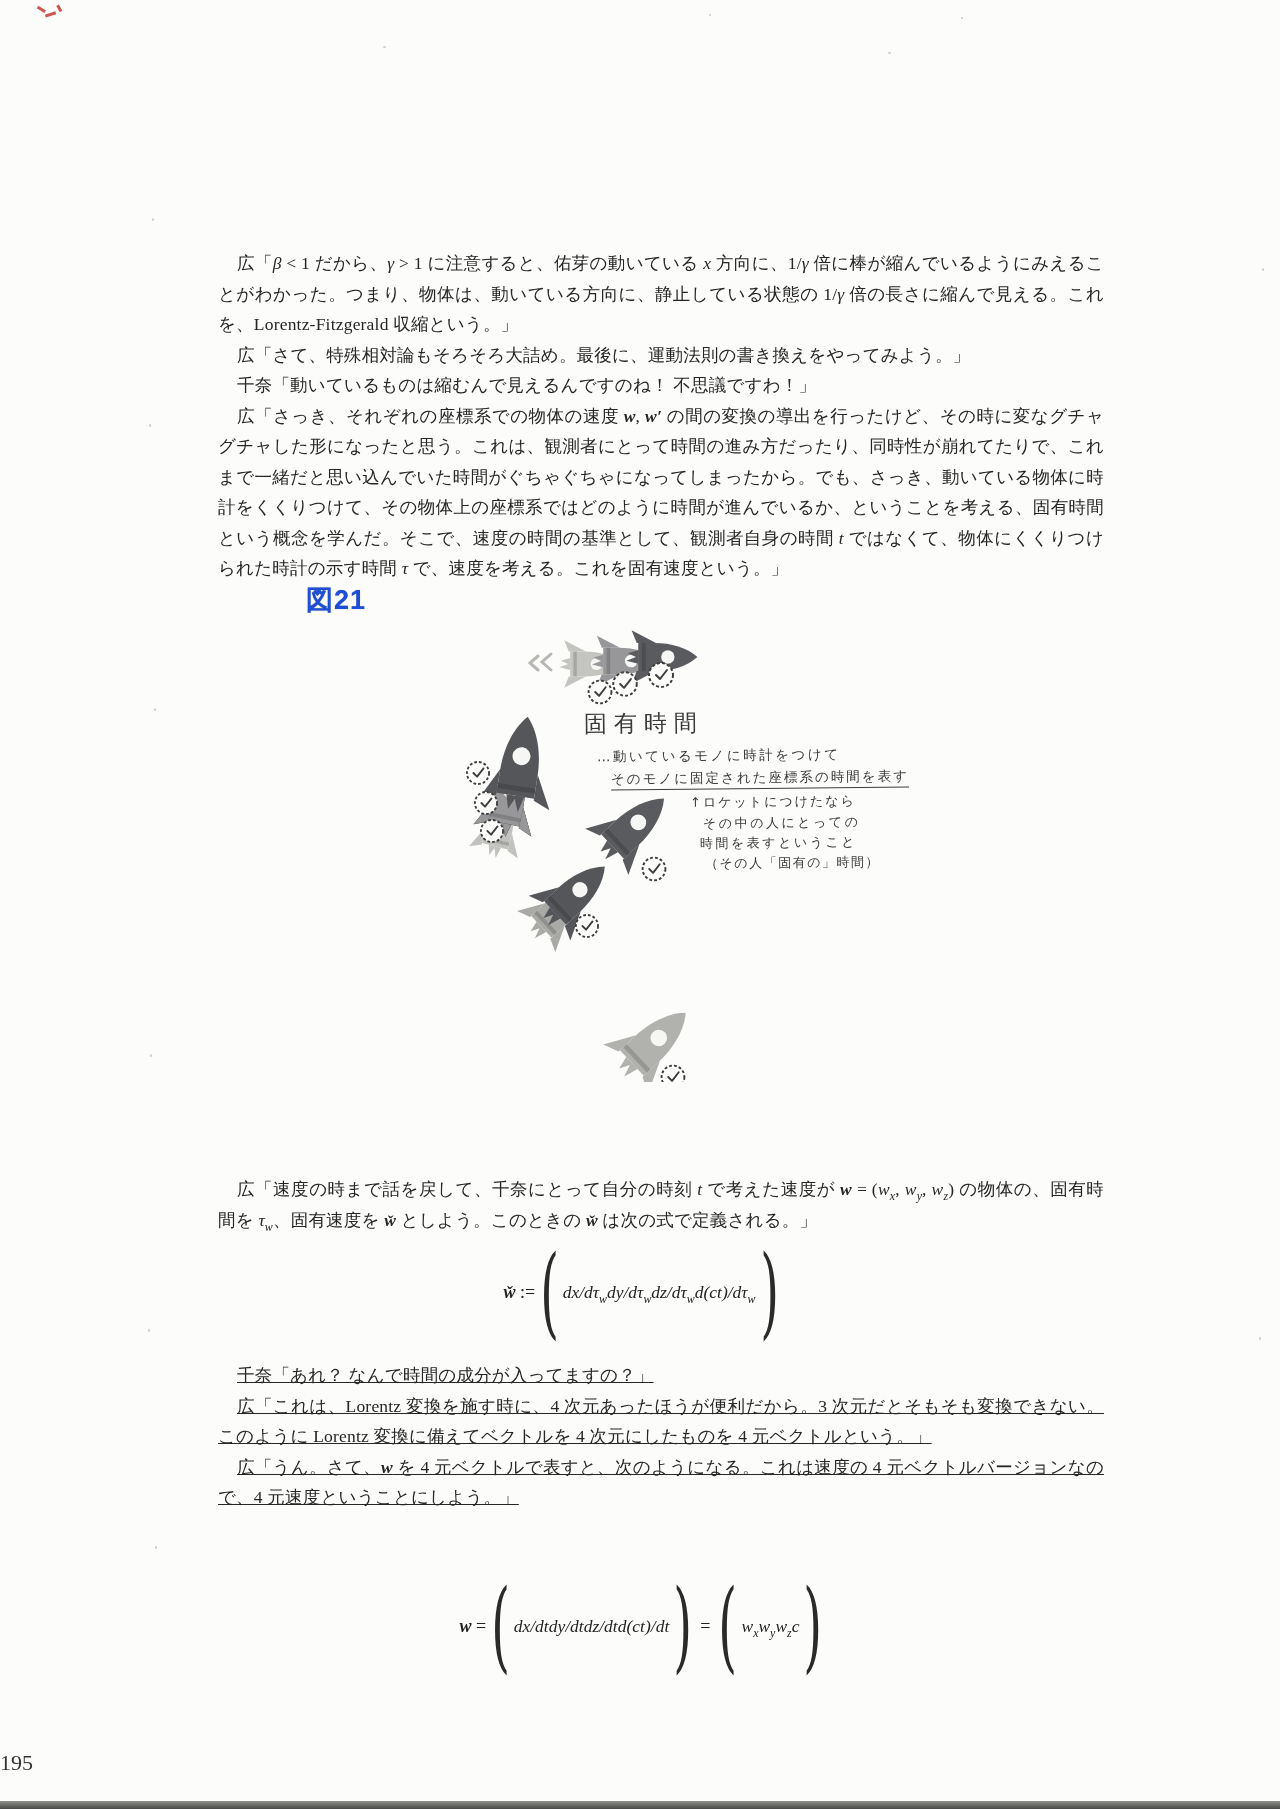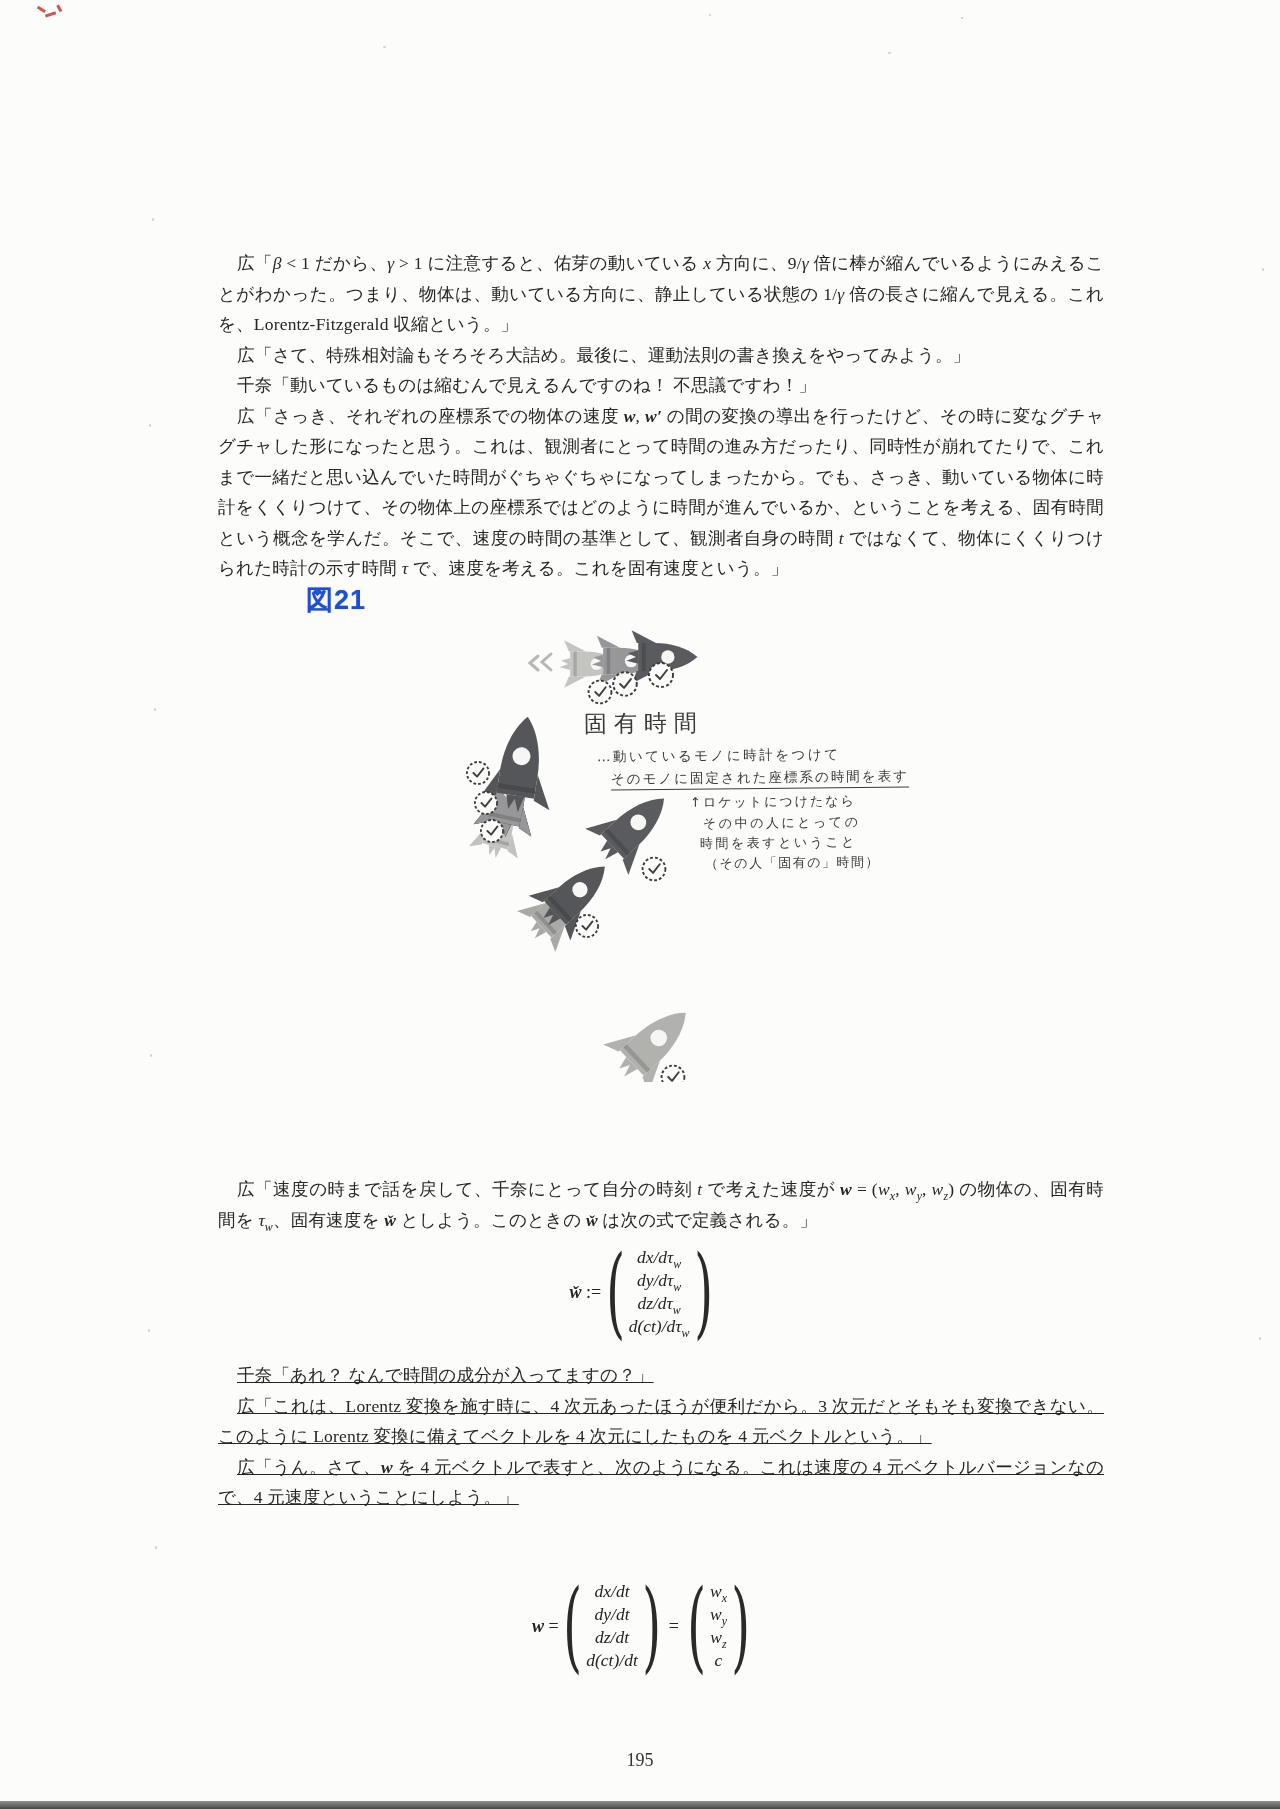--- a/index.html
+++ b/index.html
@@ -57,25 +57,25 @@
   .f1{top:1242px;}
   .f2{top:1576px;}
   .lhs{font-size:18px;margin-right:2px;white-space:pre;}
   .feq{margin:0 10px;font-size:18px;}
   .vec{display:flex;align-items:center;}
   .paren{
     font-family:"DejaVu Serif",serif;font-size:100px;font-weight:400;
     line-height:100px;transform:scaleX(.48);transform-origin:center;
     color:#2a2a2a;margin:0 -12px;
   }
-  .rows{display:flex;flex-direction:column;align-items:center;padding:0 6px;}
+  .rows{display:flex;flex-direction:row;align-items:center;padding:0 6px;}
   .row{font-size:17.5px;line-height:23px;text-align:center;white-space:pre;}
   
-  .page-number{position:absolute;top:1750px;left:0;width:100%;text-align:center;
-    font-size:18px;color:#333;}
+  .page-number{position:absolute;top:1750px;left:0;width:100%;text-align:left;
+    font-size:22px;color:#333;}
   .bottom-edge{position:absolute;left:0;right:0;bottom:0;height:8px;
     background:linear-gradient(#90908d,#474745);}
   .red-mark{position:absolute;left:34px;top:6px;width:34px;height:18px;}
   .red-mark span{position:absolute;background:#c13b32;opacity:.85;display:block;}
   .rm1{left:3px;top:2px;width:9px;height:2.5px;transform:rotate(32deg);}
   .rm2{left:11px;top:7px;width:11px;height:2.5px;transform:rotate(-18deg);}
   .rm3{left:22px;top:1px;width:7px;height:2.5px;transform:rotate(60deg);}
   .speck{position:absolute;background:#b9b4ac;opacity:.65;border-radius:50%;}
 </style>
 </head>
@@ -95,21 +95,21 @@
   <div class="speck" style="left:152px;top:218px;width:2px;height:3px;"></div>
   <div class="speck" style="left:149px;top:424px;width:2px;height:3px;"></div>
   <div class="speck" style="left:154px;top:708px;width:2px;height:3px;"></div>
   <div class="speck" style="left:150px;top:1054px;width:2px;height:3px;"></div>
   <div class="speck" style="left:148px;top:1329px;width:2px;height:3px;"></div>
   <div class="speck" style="left:1262px;top:268px;width:2px;height:3px;"></div>
   <div class="speck" style="left:1259px;top:1337px;width:2px;height:3px;"></div>
   <div class="speck" style="left:155px;top:1546px;width:2px;height:3px;"></div>
 
   <div class="textblock tb-a">
-    <p class="para"><span>広「</span><span class="seg-i">β</span><span> &lt; 1 だから、</span><span class="seg-i">γ</span><span> &gt; 1 に注意すると、佑芽の動いている </span><span class="seg-i">x</span><span> 方向に、9/</span><span class="seg-i">γ</span><span> 倍に棒が縮んでいるようにみえることがわかった。つまり、物体は、動いている方向に、静止している状態の 1/</span><span class="seg-i">γ</span><span> 倍の長さに縮んで見える。これを、Lorentz-Fitzgerald 収縮という。」</span></p>
+    <p class="para"><span>広「</span><span class="seg-i">β</span><span> &lt; 1 だから、</span><span class="seg-i">γ</span><span> &gt; 1 に注意すると、佑芽の動いている </span><span class="seg-i">x</span><span> 方向に、1/</span><span class="seg-i">γ</span><span> 倍に棒が縮んでいるようにみえることがわかった。つまり、物体は、動いている方向に、静止している状態の 1/</span><span class="seg-i">γ</span><span> 倍の長さに縮んで見える。これを、Lorentz-Fitzgerald 収縮という。」</span></p>
     <p class="para"><span>広「さて、特殊相対論もそろそろ大詰め。最後に、運動法則の書き換えをやってみよう。」</span></p>
     <p class="para"><span>千奈「動いているものは縮むんで見えるんですのね！ 不思議ですわ！」</span></p>
     <p class="para"><span>広「さっき、それぞれの座標系での物体の速度 </span><span class="seg-bi">w</span><span>, </span><span class="seg-bi">w′</span><span> の間の変換の導出を行ったけど、その時に変なグチャグチャした形になったと思う。これは、観測者にとって時間の進み方だったり、同時性が崩れてたりで、これまで一緒だと思い込んでいた時間がぐちゃぐちゃになってしまったから。でも、さっき、動いている物体に時計をくくりつけて、その物体上の座標系ではどのように時間が進んでいるか、ということを考える、固有時間という概念を学んだ。そこで、速度の時間の基準として、観測者自身の時間 </span><span class="seg-i">t</span><span> ではなくて、物体にくくりつけられた時計の示す時間 </span><span class="seg-i">τ</span><span> で、速度を考える。これを固有速度という。」</span></p>
   </div>
 
   <div class="fig-label">図21</div>
 
   <svg class="fig-art" viewBox="0 0 470 470" width="470" height="470" aria-hidden="true">
     <defs>
       <g id="rocket">

